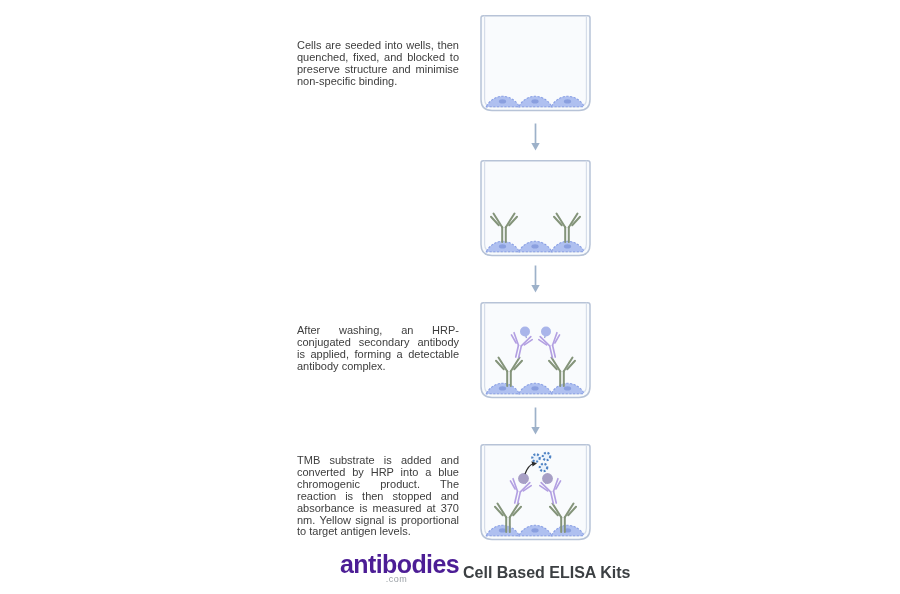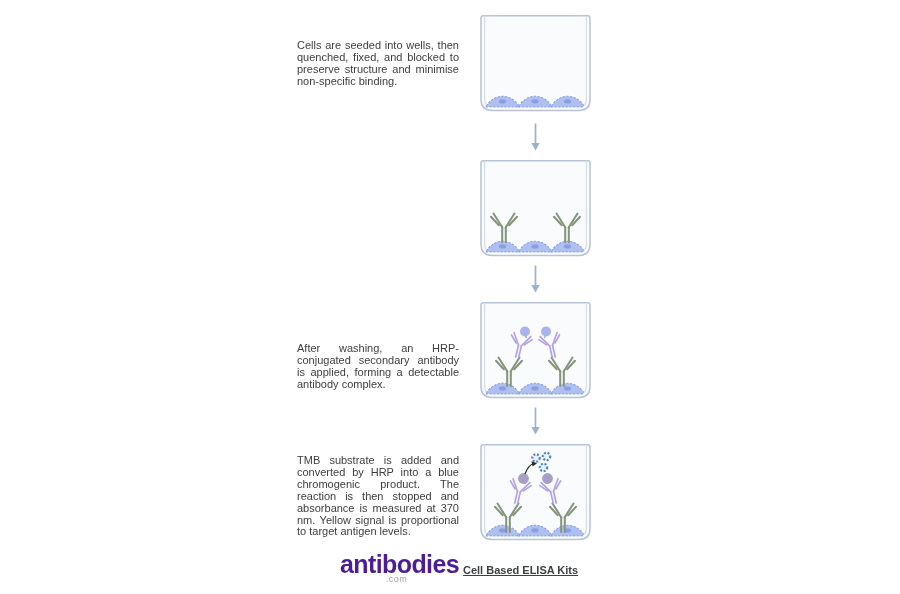--- a/index.html
+++ b/index.html
@@ -9,21 +9,21 @@
     position:relative;overflow:hidden;
   }
   .canvas{position:relative;width:900px;height:594px;}
   .step-text{
     position:absolute;left:297px;width:162px;
     font-size:11px;line-height:11.9px;color:#3d3d3d;
     text-align:justify;text-justify:inter-word;
   }
   .step-text.t1{top:40px;}
   .step-text.t2{top:189px;}
-  .step-text.t3{top:343px;}
+  .step-text.t3{top:325px;}
   .step-text.t4{top:455px;}
   .well{position:absolute;left:479px;width:113px;height:100px;}
   .well.w1{top:14px;}
   .well.w2{top:159px;}
   .well.w3{top:301px;}
   .well.w4{top:443px;}
   .flow-arrow{position:absolute;left:529px;width:13px;height:28px;}
   .flow-arrow.a1{top:123px;}
   .flow-arrow.a2{top:265px;}
   .flow-arrow.a3{top:407px;}
@@ -31,21 +31,21 @@
   .brand-name{
     display:block;font-size:25px;font-weight:bold;letter-spacing:-0.6px;
     color:#4c1d95;line-height:26px;
   }
   .brand-tld{
     display:block;text-align:center;font-size:9px;color:#9aa0a6;
     margin-top:-3px;letter-spacing:0.5px;
   }
   .product-label{
     position:absolute;left:463px;top:564px;
-    font-size:11px;font-weight:bold;color:#3c4043;text-decoration:underline;
+    font-size:16px;font-weight:bold;color:#3c4043;
   }
 </style>
 </head>
 <body>
 
 <svg width="0" height="0" style="position:absolute" aria-hidden="true">
   <defs>
 
     <g id="ab" fill="none" stroke-width="2" stroke-linecap="round">
       <path d="M-1.8 18 L-1.8 3.2"></path>

